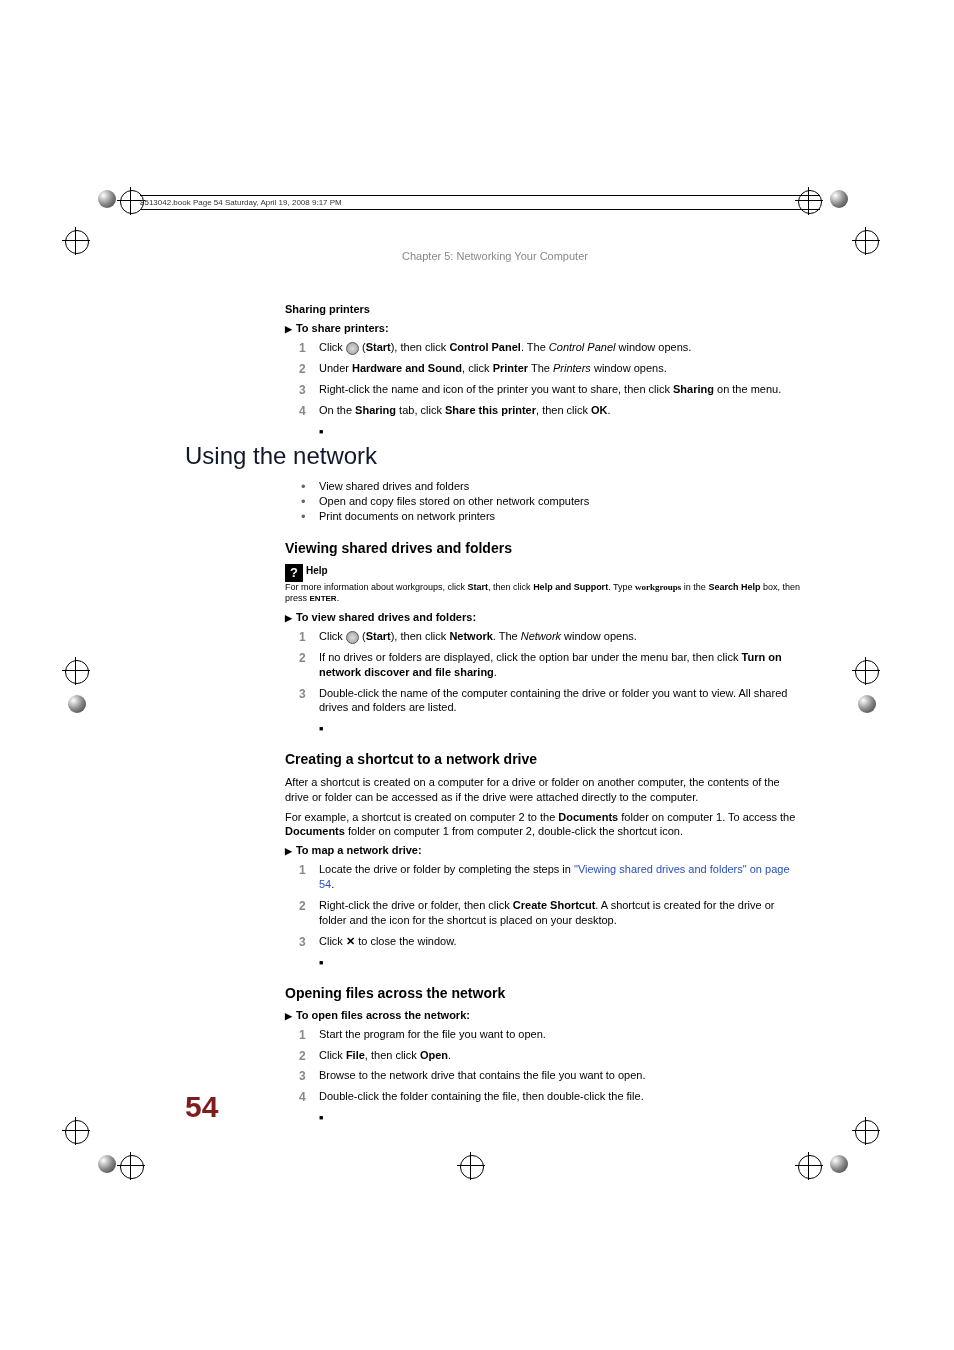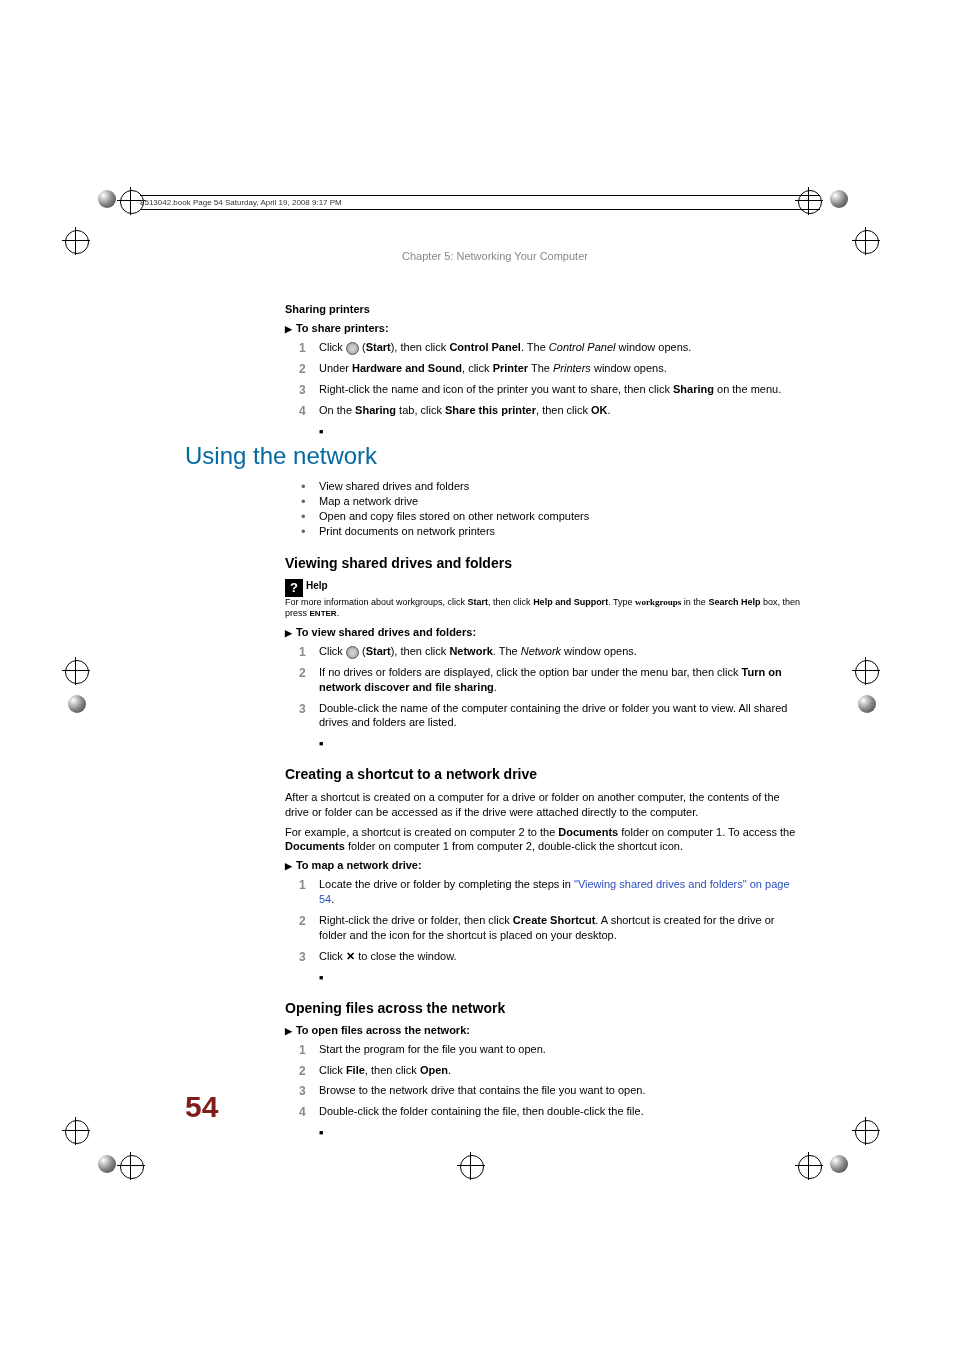--- a/index.html
+++ b/index.html
@@ -36,21 +36,21 @@
     font-size: 11px;
     margin-bottom: 40px;
     font-family: Verdana, sans-serif;
   }
   .content { margin-left: 100px; }
   .content-full { margin-left: 0; }
   h1.section {
     font-family: "Myriad Pro", "Segoe UI", sans-serif;
     font-weight: 300;
     font-size: 24px;
-    color: #0369a1;
+    color: #0f172a;
     margin: 4px 0 10px 0;
   }
   h2.sub {
     font-family: "Myriad Pro", "Segoe UI", sans-serif;
     font-weight: 600;
     font-size: 14px;
     margin: 18px 0 8px 0;
   }
   .bold-run { font-weight: bold; }
   .italic-run { font-style: italic; }
@@ -226,21 +226,20 @@
         <span>On the </span><span class="bold-run">Sharing</span><span> tab, click </span><span class="bold-run">Share this printer</span><span>, then click </span><span class="bold-run">OK</span><span>.</span>
       </li>
     </ol>
     <span class="endmark"></span>
   </div>
 
   <h1 class="section content-full">Using the network</h1>
   <div class="content">
     <ul class="bullets">
       <li>View shared drives and folders</li>
-      <li>Map a network drive</li>
       <li>Open and copy files stored on other network computers</li>
       <li>Print documents on network printers</li>
     </ul>
 
     <h2 class="sub">Viewing shared drives and folders</h2>
     <div class="helpbox">
       <span class="helpicon">?</span><span class="helptitle">Help</span><br>
       <span>For more information about workgroups, click </span><span class="bold-run">Start</span><span>, then click </span><span class="bold-run">Help and Support</span><span>. Type </span><span class="bold-run" style="font-family:Georgia,serif">workgroups</span><span> in the </span><span class="bold-run">Search Help</span><span> box, then press </span><span class="bold-run" style="font-size:8px">ENTER</span><span>.</span>
     </div>
     <div class="proc-title">To view shared drives and folders:</div>

